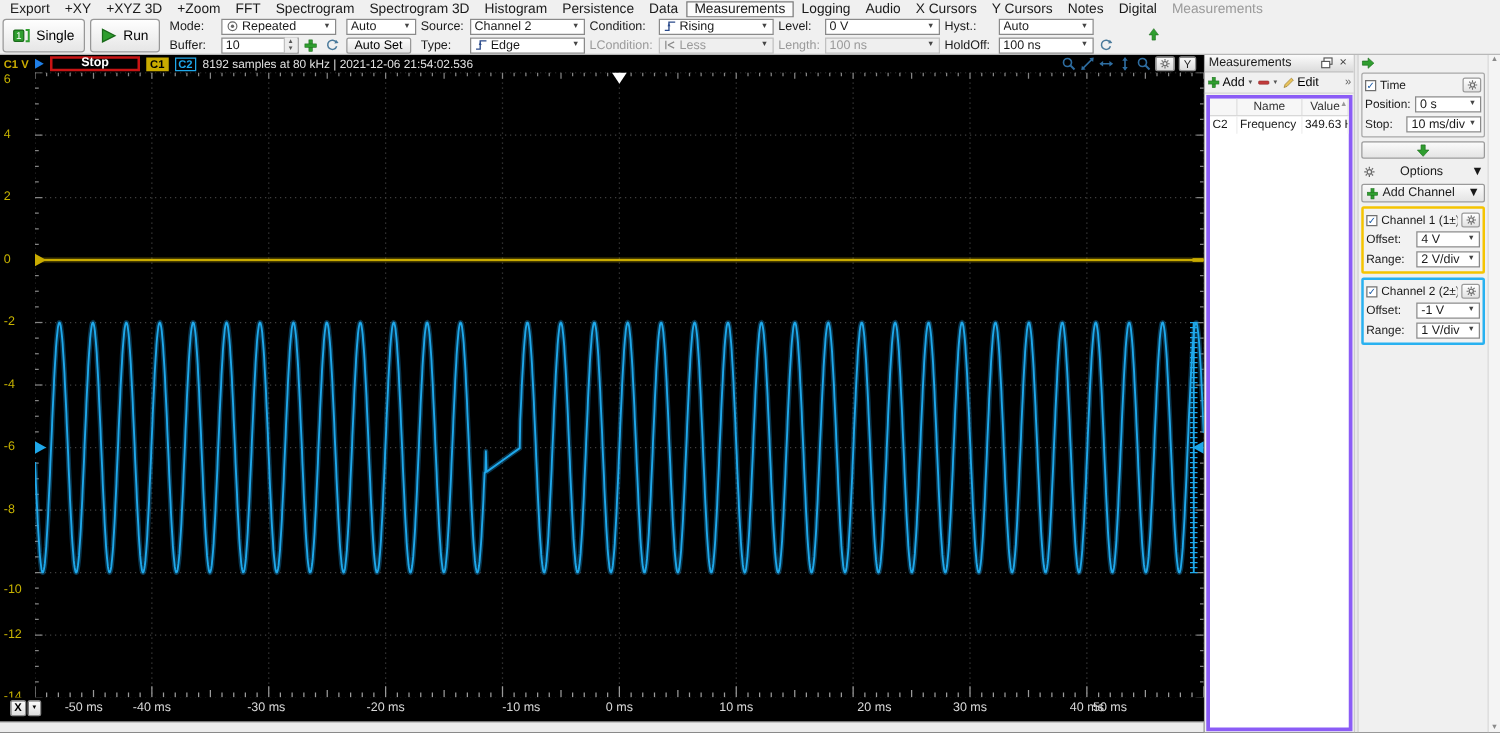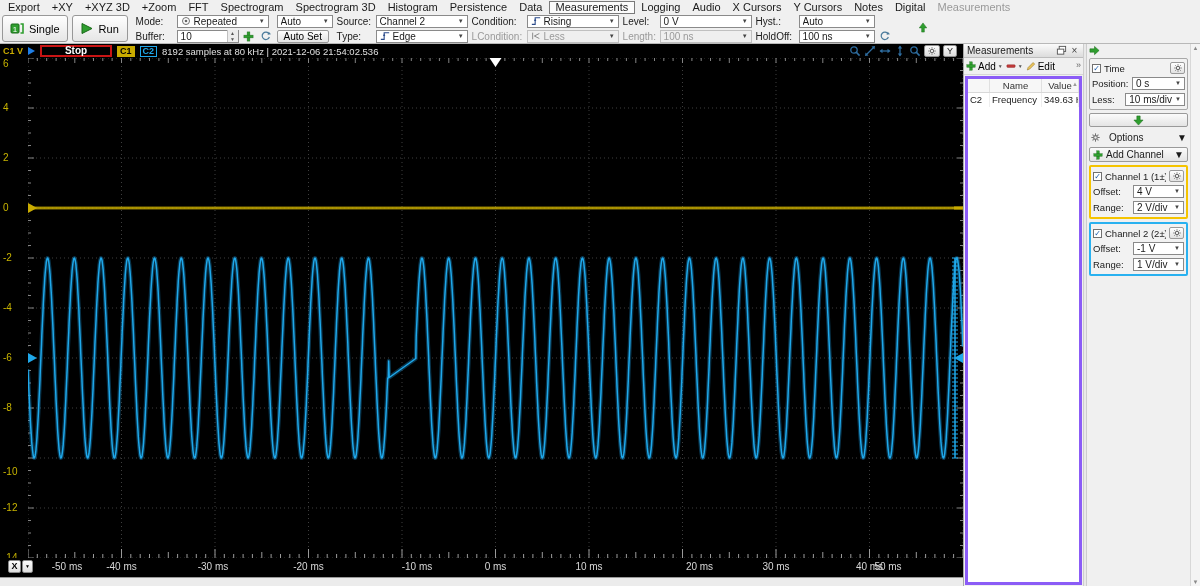--- a/index.html
+++ b/index.html
@@ -80,21 +80,21 @@
   .group.c1b{border:2px solid #f5c400}
   .group.c2b{border:2px solid #29b1f0}
   .ghead{display:flex;align-items:center;gap:3px;height:14px}
   .ghead .gt{flex:1;white-space:nowrap;overflow:hidden;font-size:9.5px}
   .grow{display:flex;align-items:center;gap:2px;height:16px}
   .glabel{width:38px;font-size:9.5px}
   .gsel{flex:1}
   .cb{width:9px;height:9px;background:#fff;border:1px solid #707070;font-size:8px;line-height:8px;color:#1a5aa8;text-align:center;flex:none}
   .gearbtn{width:15px;height:12px;border:1px solid #9a9a9a;background:linear-gradient(#fff,#e2e2e2);display:flex;align-items:center;justify-content:center;border-radius:2px;flex:none}
   .widebtn{height:14px;border:1px solid #9a9a9a;background:linear-gradient(#fbfbfb,#e4e4e4);display:flex;align-items:center;justify-content:center;border-radius:2px}
-  .optrow{display:flex;align-items:center;gap:8px;height:14px;padding:0 1px}
+  .optrow{display:flex;align-items:center;gap:19px;height:14px;padding:0 1px}
   .optrow .gt{flex:1}
   .addchbtn{height:15px;border:1px solid #9a9a9a;background:linear-gradient(#fbfbfb,#e4e4e4);border-radius:2px;display:flex;align-items:center;gap:3px;padding:0 3px}
   .addchbtn .gt{flex:1}
   .vscroll{width:10px;background:#f4f4f4;border-left:1px solid #d8d8d8;display:flex;flex-direction:column;justify-content:space-between;align-items:center;padding:1px 0;font-size:6px;color:#8a8a8a}
   svg.ic{display:block}
 </style>
 </head>
 <body>
 
 <svg width="0" height="0" style="position:absolute">
@@ -864,21 +864,21 @@
             </span>
         </div>
         <div class="grow">
             <span class="glabel">Position:</span>
           <div class="select gsel">
               <span class="selval">0 s</span>
               <span class="caret">▼</span>
             </div>
           </div>
         <div class="grow">
-            <span class="glabel">Less:</span>
+            <span class="glabel">Stop:</span>
           <div class="select gsel">
               <span class="selval">10 ms/div</span>
               <span class="caret">▼</span>
             </div>
           </div>
       </div>
 
       <div class="widebtn">
           <svg class="ic" width="11" height="11" viewBox="0 0 12 12">
             <use href="#i-dnarrow"></use>

